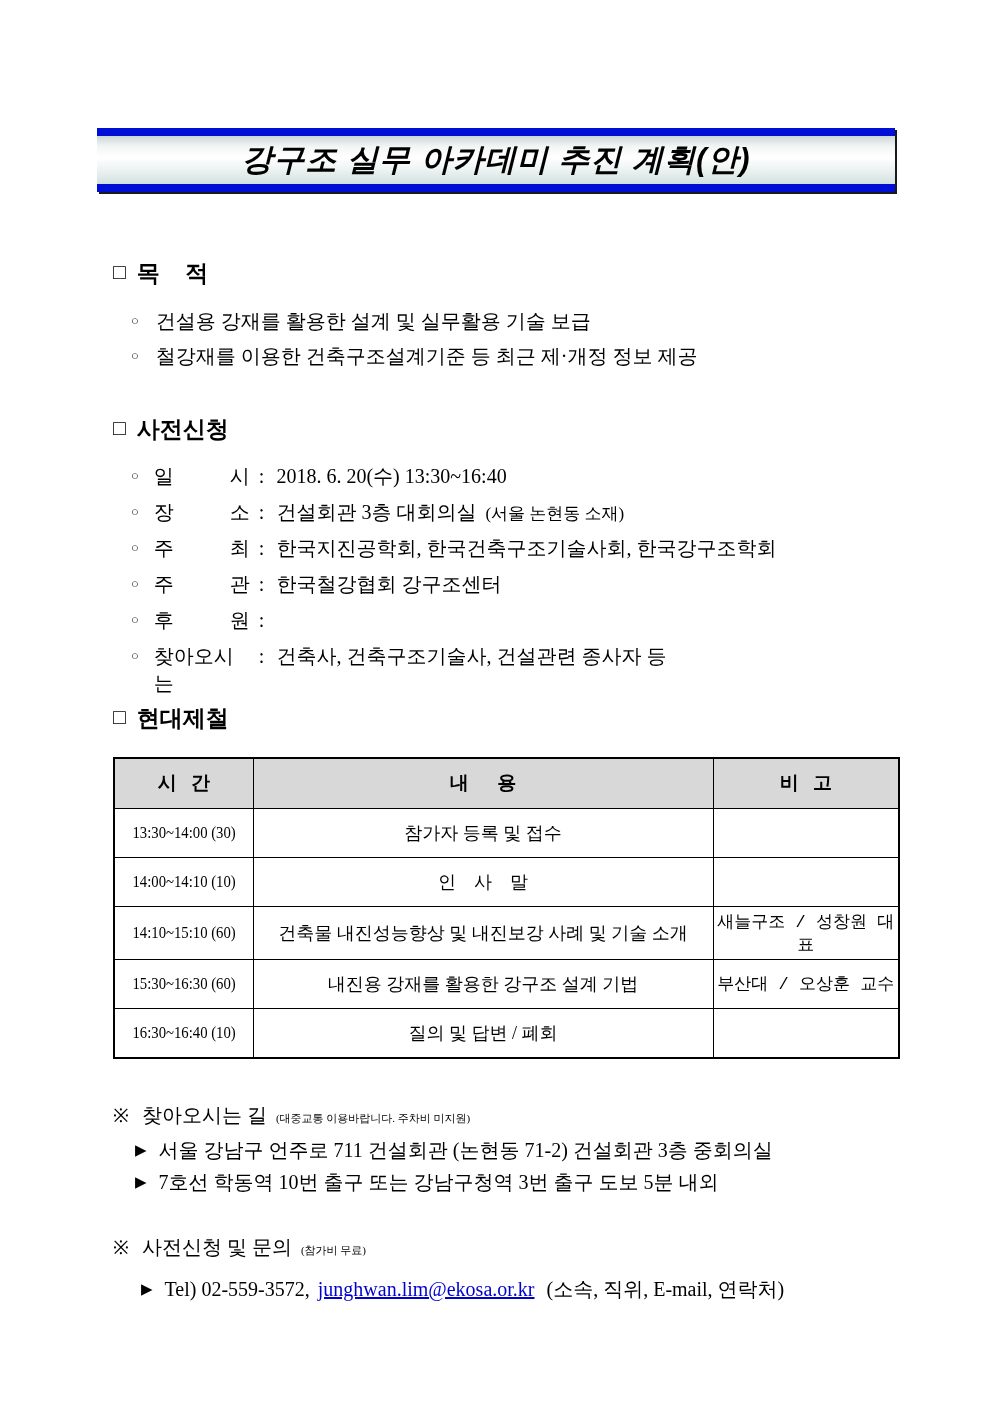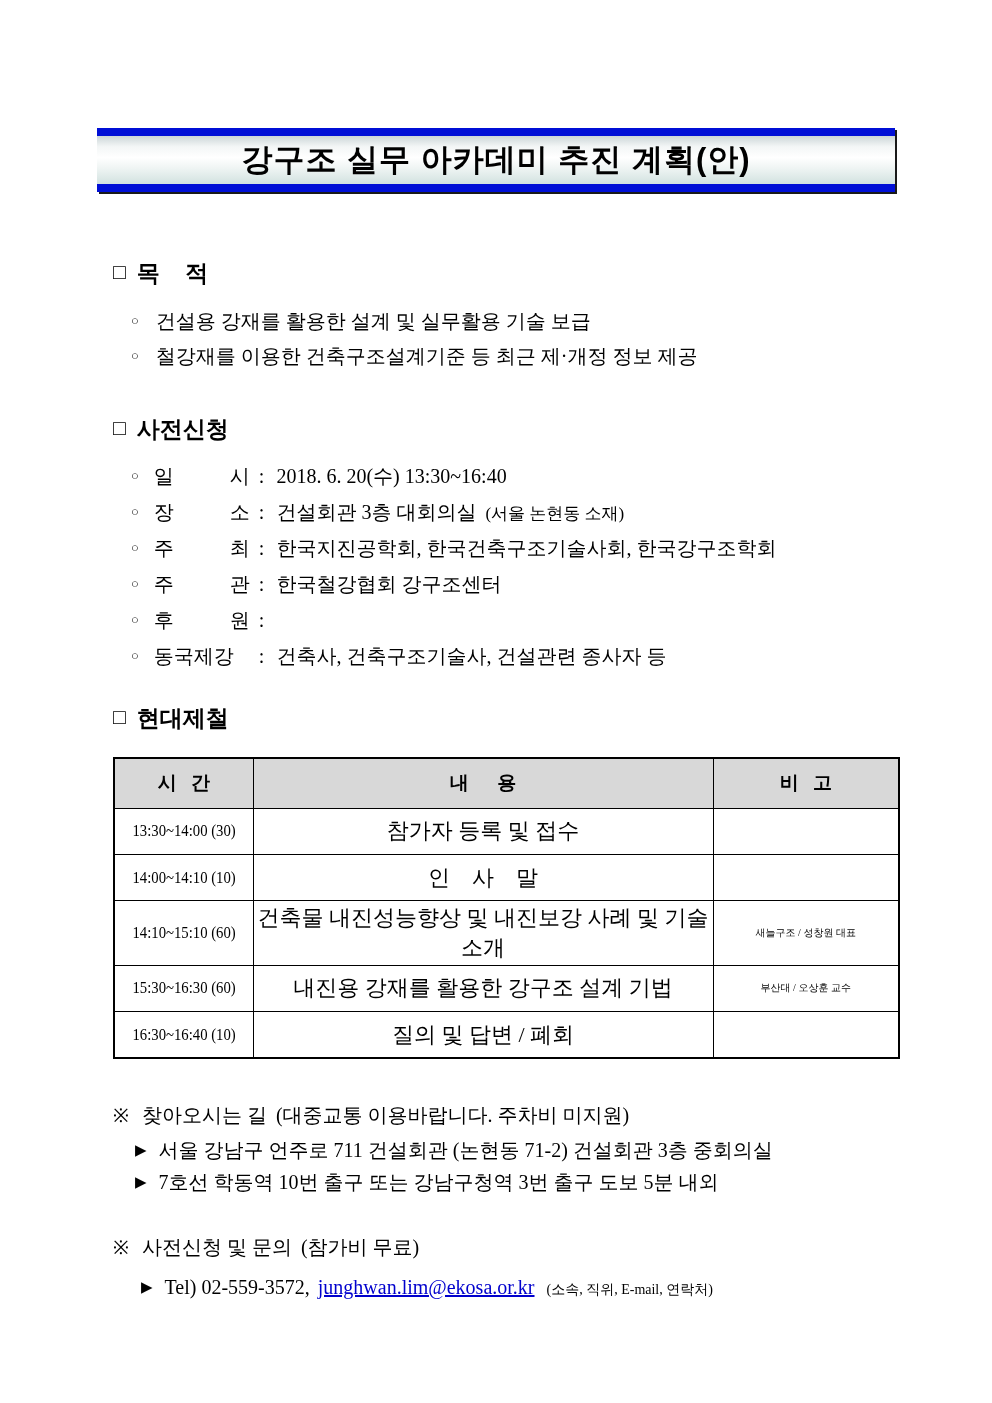--- a/index.html
+++ b/index.html
@@ -14,21 +14,21 @@
   
   .banner {
     position:absolute; left:97px; top:128px; width:798px; height:64px;
     border-top:8px solid #000fd6; border-bottom:8px solid #000fd6;
     background:linear-gradient(180deg,#ccd6d8 0%,#f3f6f6 22%,#ffffff 45%,#eef4f3 68%,#d2e2e0 100%);
     box-shadow:2px 2px 0 #1a1a1a;
     display:flex; align-items:center; justify-content:center;
   }
   .banner-title {
     font-family:"Liberation Sans","DejaVu Sans",sans-serif;
-    font-weight:bold; font-size:31px; letter-spacing:1px; color:#000;
+    font-weight:bold; font-size:31px; letter-spacing:1px; color:#000;font-style:italic;
   }
 
   
   .sec-heading {
     position:absolute; left:113px;
     display:flex; align-items:center; gap:11px;
     font-family:"Liberation Sans","DejaVu Sans",sans-serif;
     font-weight:bold; font-size:23px; line-height:30px;
   }
   .sec-heading .sq { font-size:21px; font-weight:normal; position:relative; top:-1px; }
@@ -61,39 +61,39 @@
     border:1px solid #000; text-align:center; vertical-align:middle;
     overflow:hidden;
   }
   .sched-table thead tr { height:50px; }
   .sched-table tbody tr { height:44px; }
   .sched-table th {
     background:#d8d8d8; font-weight:600; font-size:19px;
   }
   .cell-time { font-size:16px; }
   .cell-time span { display:inline-block; transform:scaleX(0.92); white-space:pre; }
-  .cell-content { font-size:22px; }
-  .cell-remark { font-size:10px; }
+  .cell-content { font-size:18px; }
+  .cell-remark { font-size:17px;font-family:Liberation Mono, monospace; }
 
   
   .ref-heading {
     position:absolute; left:113px;
     display:flex; align-items:baseline; font-size:20px; line-height:26px;
   }
   .ref-heading .refmark { margin-right:13px; font-size:19px; }
-  .ref-heading .ref-note { font-size:20px; margin-left:9px; }
+  .ref-heading .ref-note { font-size:11px; margin-left:9px; }
 
   .arrow-list { position:absolute; left:135px; }
   .arrow-item { display:flex; align-items:baseline; height:32px; font-size:20px; }
   .arrow-item .arr { font-size:15px; margin-right:12px; position:relative; top:-2px; flex:0 0 auto; }
 
   #contact-line { top:1276px; }
   #contact-line .arrow-item { height:30px; }
   .email-link { color:#0000cd; text-decoration:underline; margin:0 8px; }
-  .contact-note { font-size:14px; margin-left:4px; }
+  .contact-note { font-size:20px; margin-left:4px; }
 </style>
 </head>
 <body>
 
 <div class="page">
 
   <div class="banner">
     <span class="banner-title">강구조 실무 아카데미 추진 계획(안)</span>
   </div>
 
@@ -142,21 +142,21 @@
       <span class="ov-colon">:</span>
       <span class="pre">한국철강협회 강구조센터</span>
     </div>
     <div class="o-item">
       <span class="circ">○</span>
       <span class="ov-label">후 원</span>
       <span class="ov-colon">:</span>
     </div>
     <div class="o-item">
       <span class="circ">○</span>
-      <span class="ov-label">동국제강</span>
+      <span class="ov-label">찾아오시는</span>
       <span class="ov-colon">:</span>
       <span class="pre">건축사, 건축구조기술사, 건설관련 종사자 등</span>
     </div>
   </div>
 
   <div class="sec-heading" style="top:703px;">
     <span class="sq">□</span>
     <span class="pre">현대제철</span>
   </div>
 

